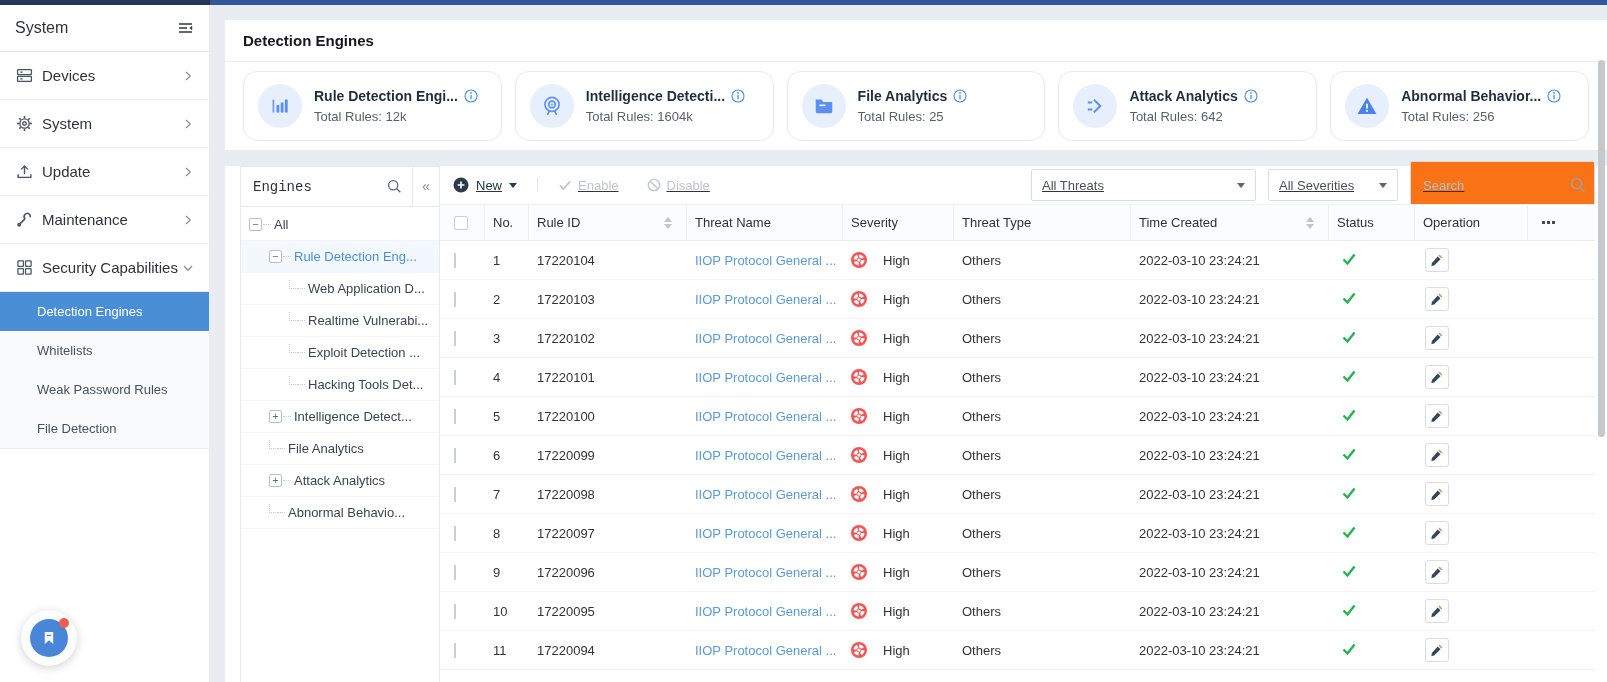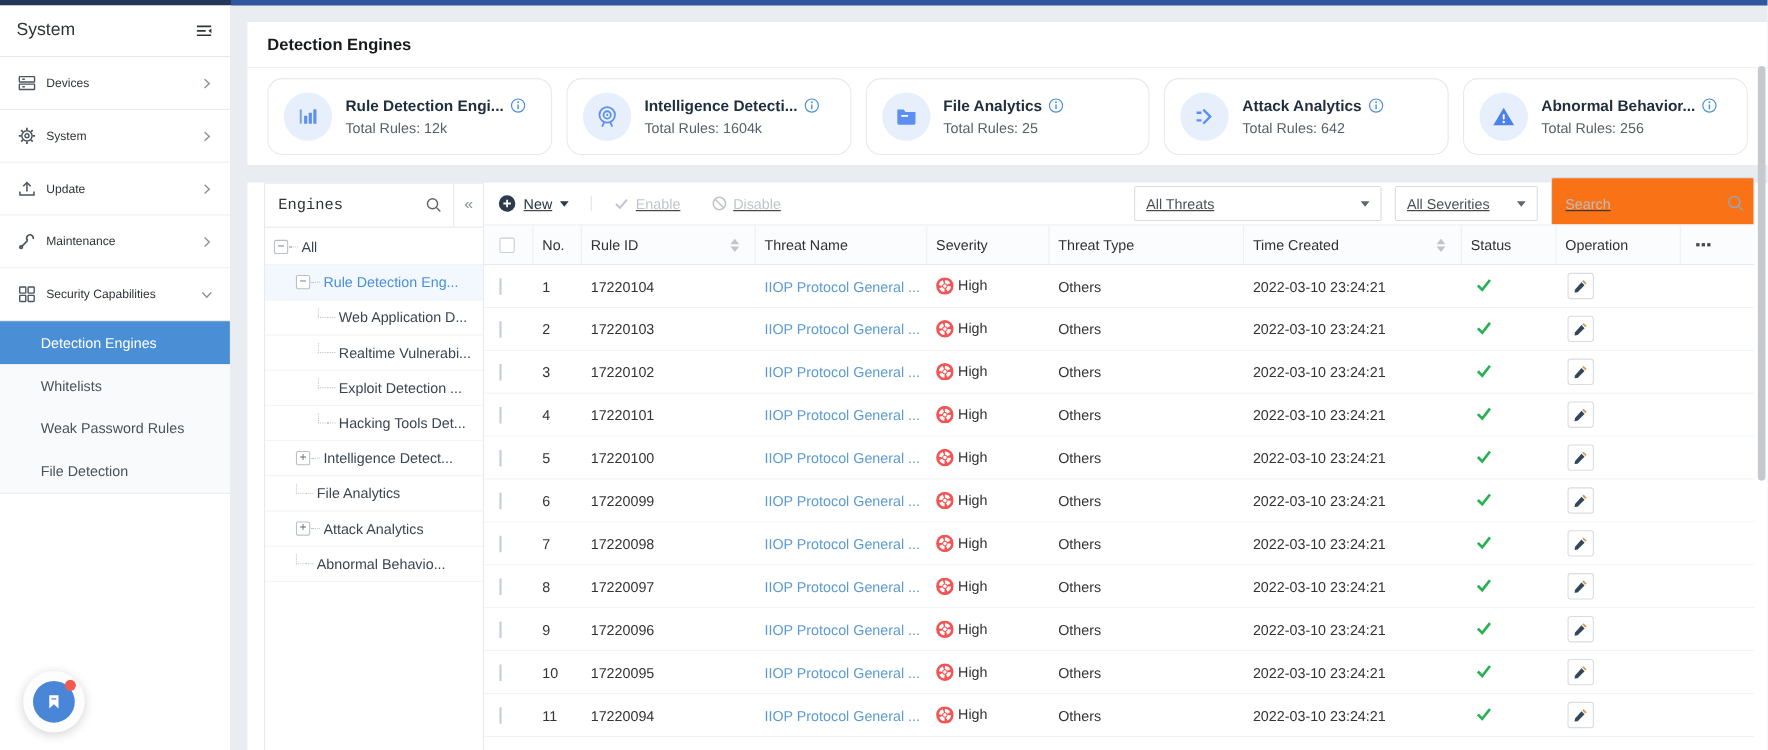--- a/index.html
+++ b/index.html
@@ -18,21 +18,21 @@
 
   
   .sidebar { width:210px; background:#fff; flex-shrink:0; position:relative; border-right:1px solid #e9edf2; }
   .sb-header { height:47px; display:flex; align-items:center; justify-content:space-between;
                padding:0 15px; border-bottom:1px solid #e6e6e6; }
   .sb-title { font-size:16px; color:#2f3338; }
   .sb-collapse { cursor:pointer; display:flex; }
   .menu-item { height:48px; display:flex; align-items:center; padding:0 15px;
                border-bottom:1px solid #ececec; cursor:pointer; background:#fff; }
   .mi-icon { width:18px; height:18px; margin-right:9px; display:flex; align-items:center; justify-content:center; }
-  .mi-label { flex:1; font-size:11px; color:#2f3338; }
+  .mi-label { flex:1; font-size:15px; color:#2f3338; }
   .mi-chevron { display:flex; }
   .mi-chevron.down svg { transform:rotate(90deg); }
   .submenu { background:#f8fafc; border-bottom:1px solid #ececec; }
   .sub-item { height:39px; display:flex; align-items:center; padding-left:37px;
               font-size:13px; color:#49515c; cursor:pointer; }
   .sub-item.selected { background:#4a8fd6; color:#fff; }
 
   
   .fab { position:absolute; left:21px; top:605px; width:56px; height:56px; border-radius:50%;
          background:#fdfdfd; box-shadow:0 2px 10px rgba(0,0,0,.18);
@@ -115,21 +115,21 @@
   .sort i { display:block; width:0; height:0; border:4px solid transparent; }
   .sort .up { border-bottom:5px solid #c0c4cc; border-top:none; }
   .sort .dn { border-top:5px solid #c0c4cc; border-bottom:none; }
   .th.sortable .sort { display:flex; }
 
   .tbody { overflow:hidden; }
   .trow { height:39px; border-bottom:1px solid #f0f2f5; font-size:13px; color:#333; background:#fff; }
   .td { padding-left:8px; overflow:hidden; text-overflow:ellipsis; white-space:nowrap; }
   .cb { width:14px; height:14px; border:1px solid #c9ced6; border-radius:2px; background:#fff; margin-left:6px; cursor:pointer; }
   .link { color:#5b9bd5; cursor:pointer; }
-  .sev-cell { display:flex; align-items:flex-start; gap:4px; overflow:hidden; }
+  .sev-cell { display:flex; align-items:center; gap:16px; overflow:hidden; }
   .sev-icon { display:flex; flex-shrink:0; }
   .status-cell { display:flex; align-items:center; padding-left:12px; }
   .op-cell { padding-left:10px; }
   .op-btn { width:24px; height:24px; border:1px solid #d9dce1; border-radius:3px; background:#fff;
             display:flex; align-items:center; justify-content:center; cursor:pointer; }
 
   .scroll-thumb { position:absolute; right:2px; top:60px; width:7px; height:377px;
                   background:#c5c8cd; border-radius:4px; cursor:pointer; }
 </style>
 </head>

